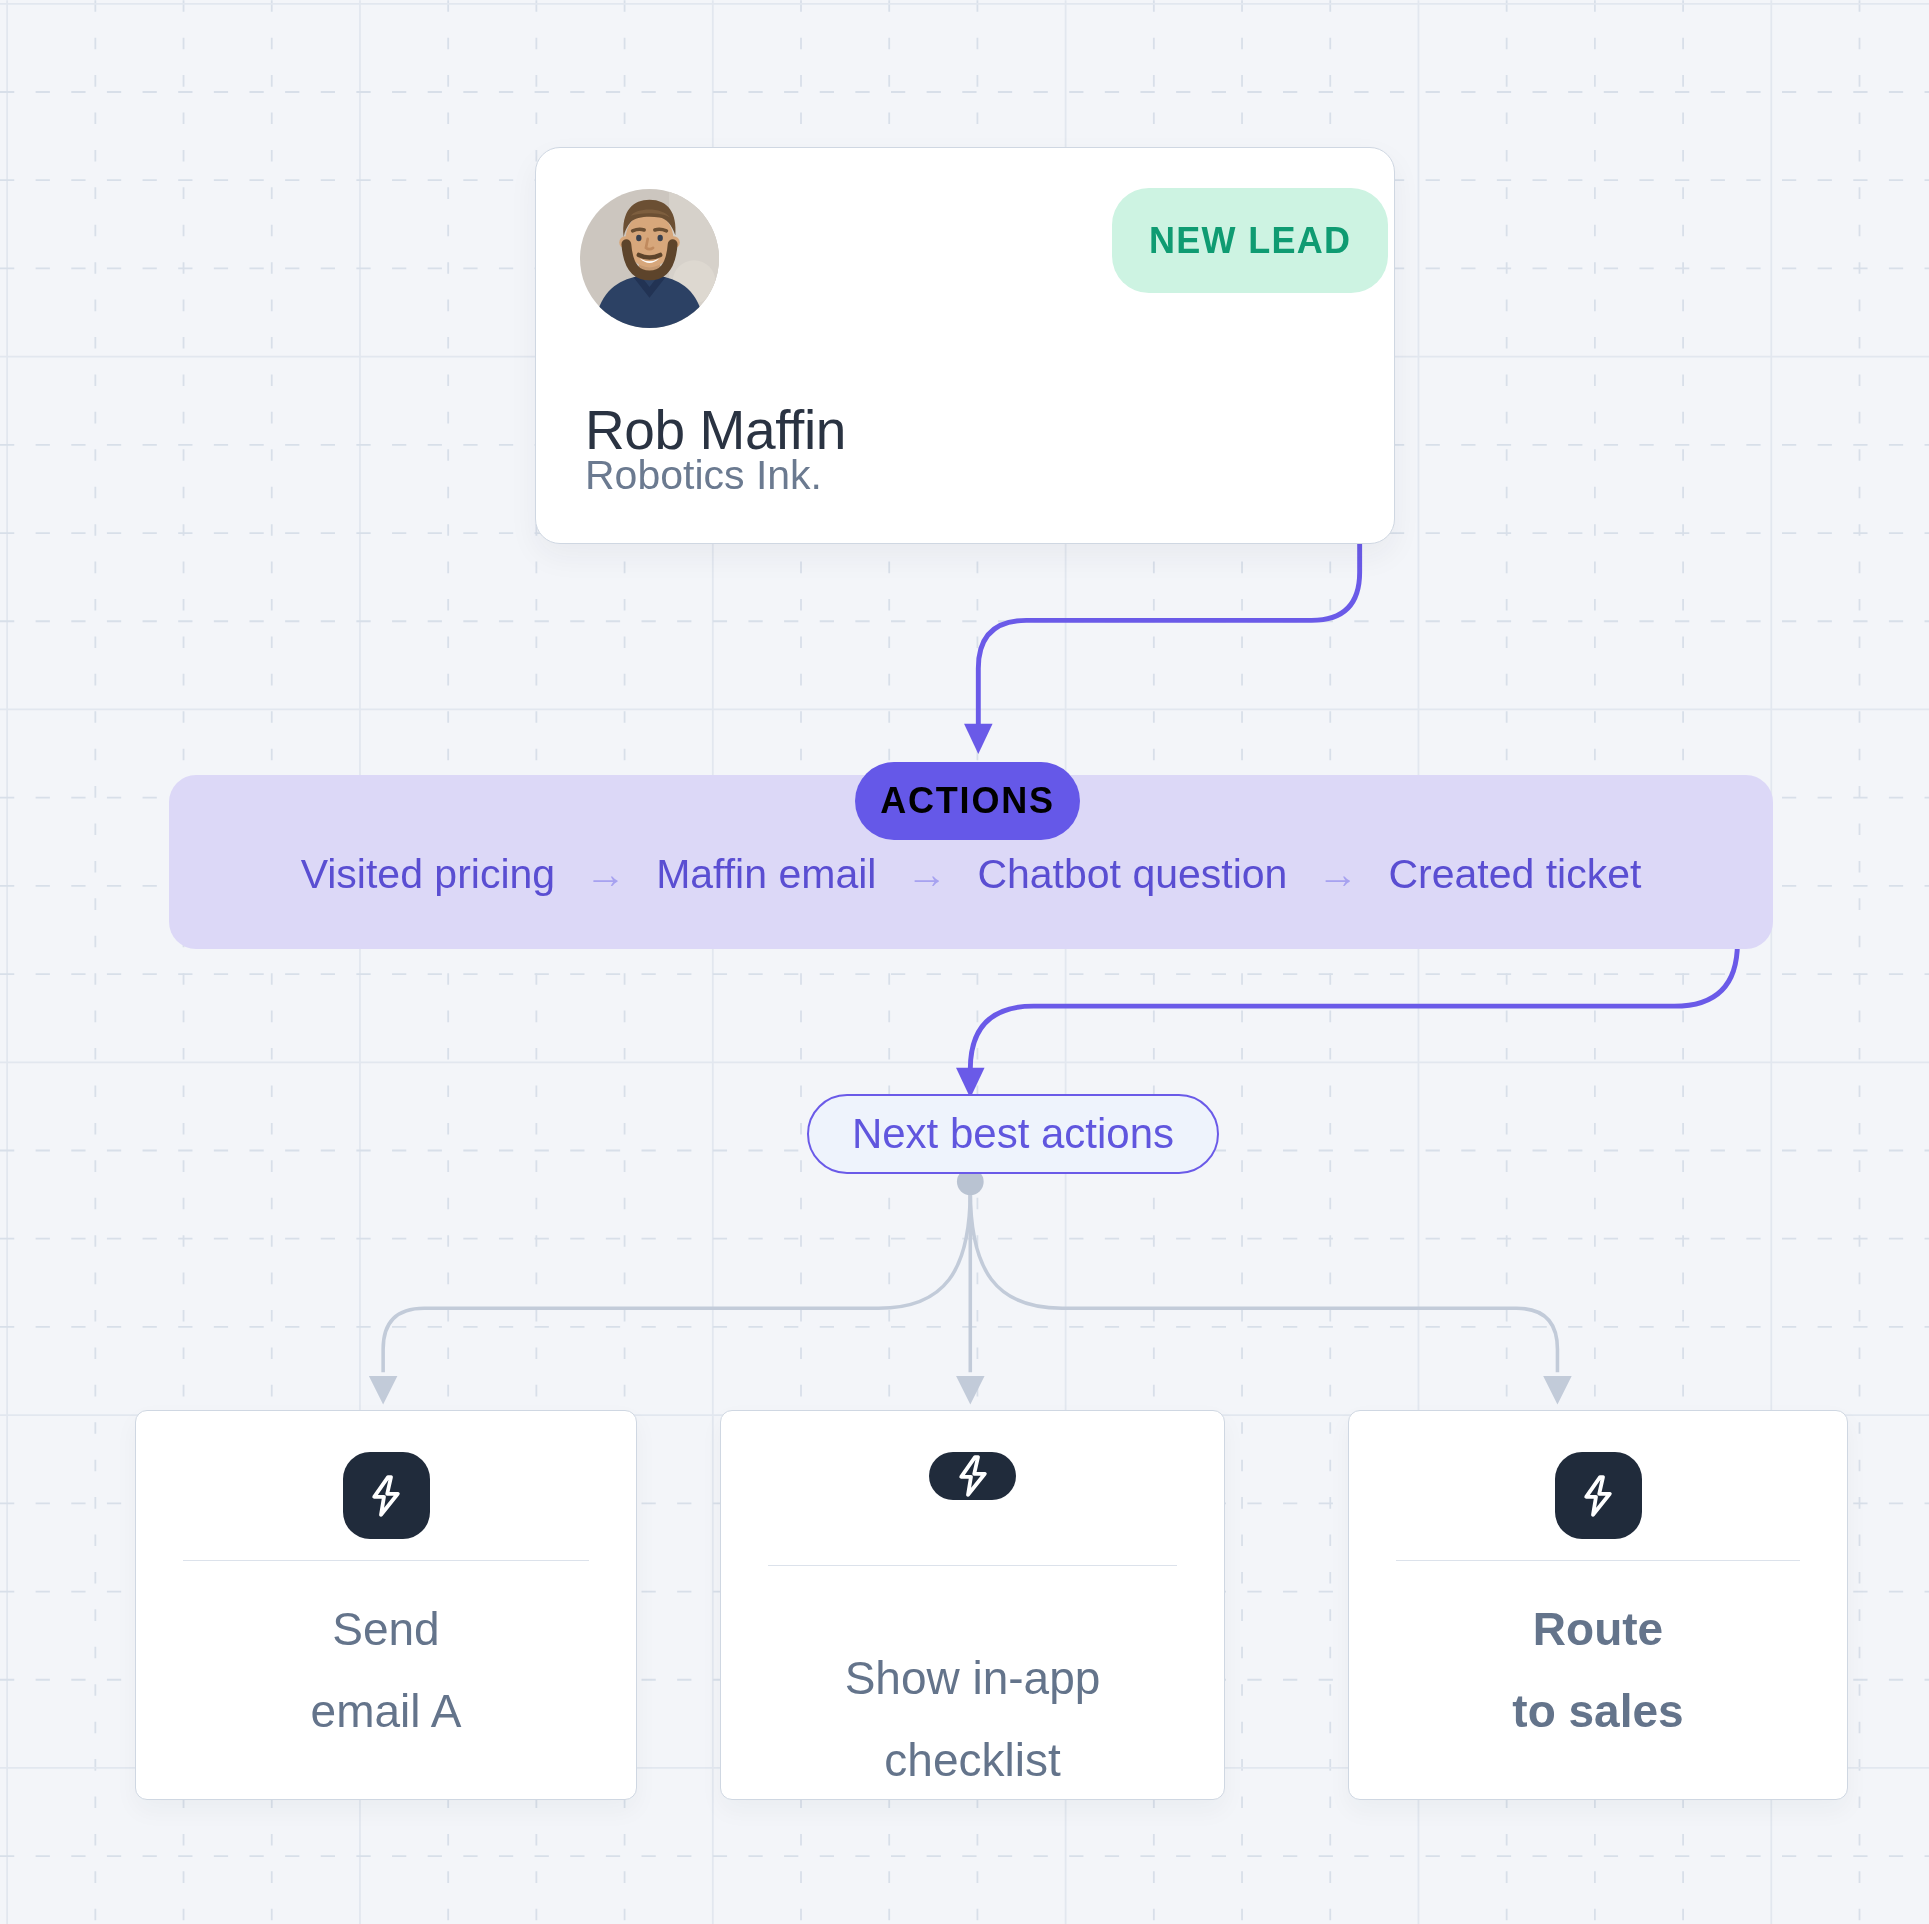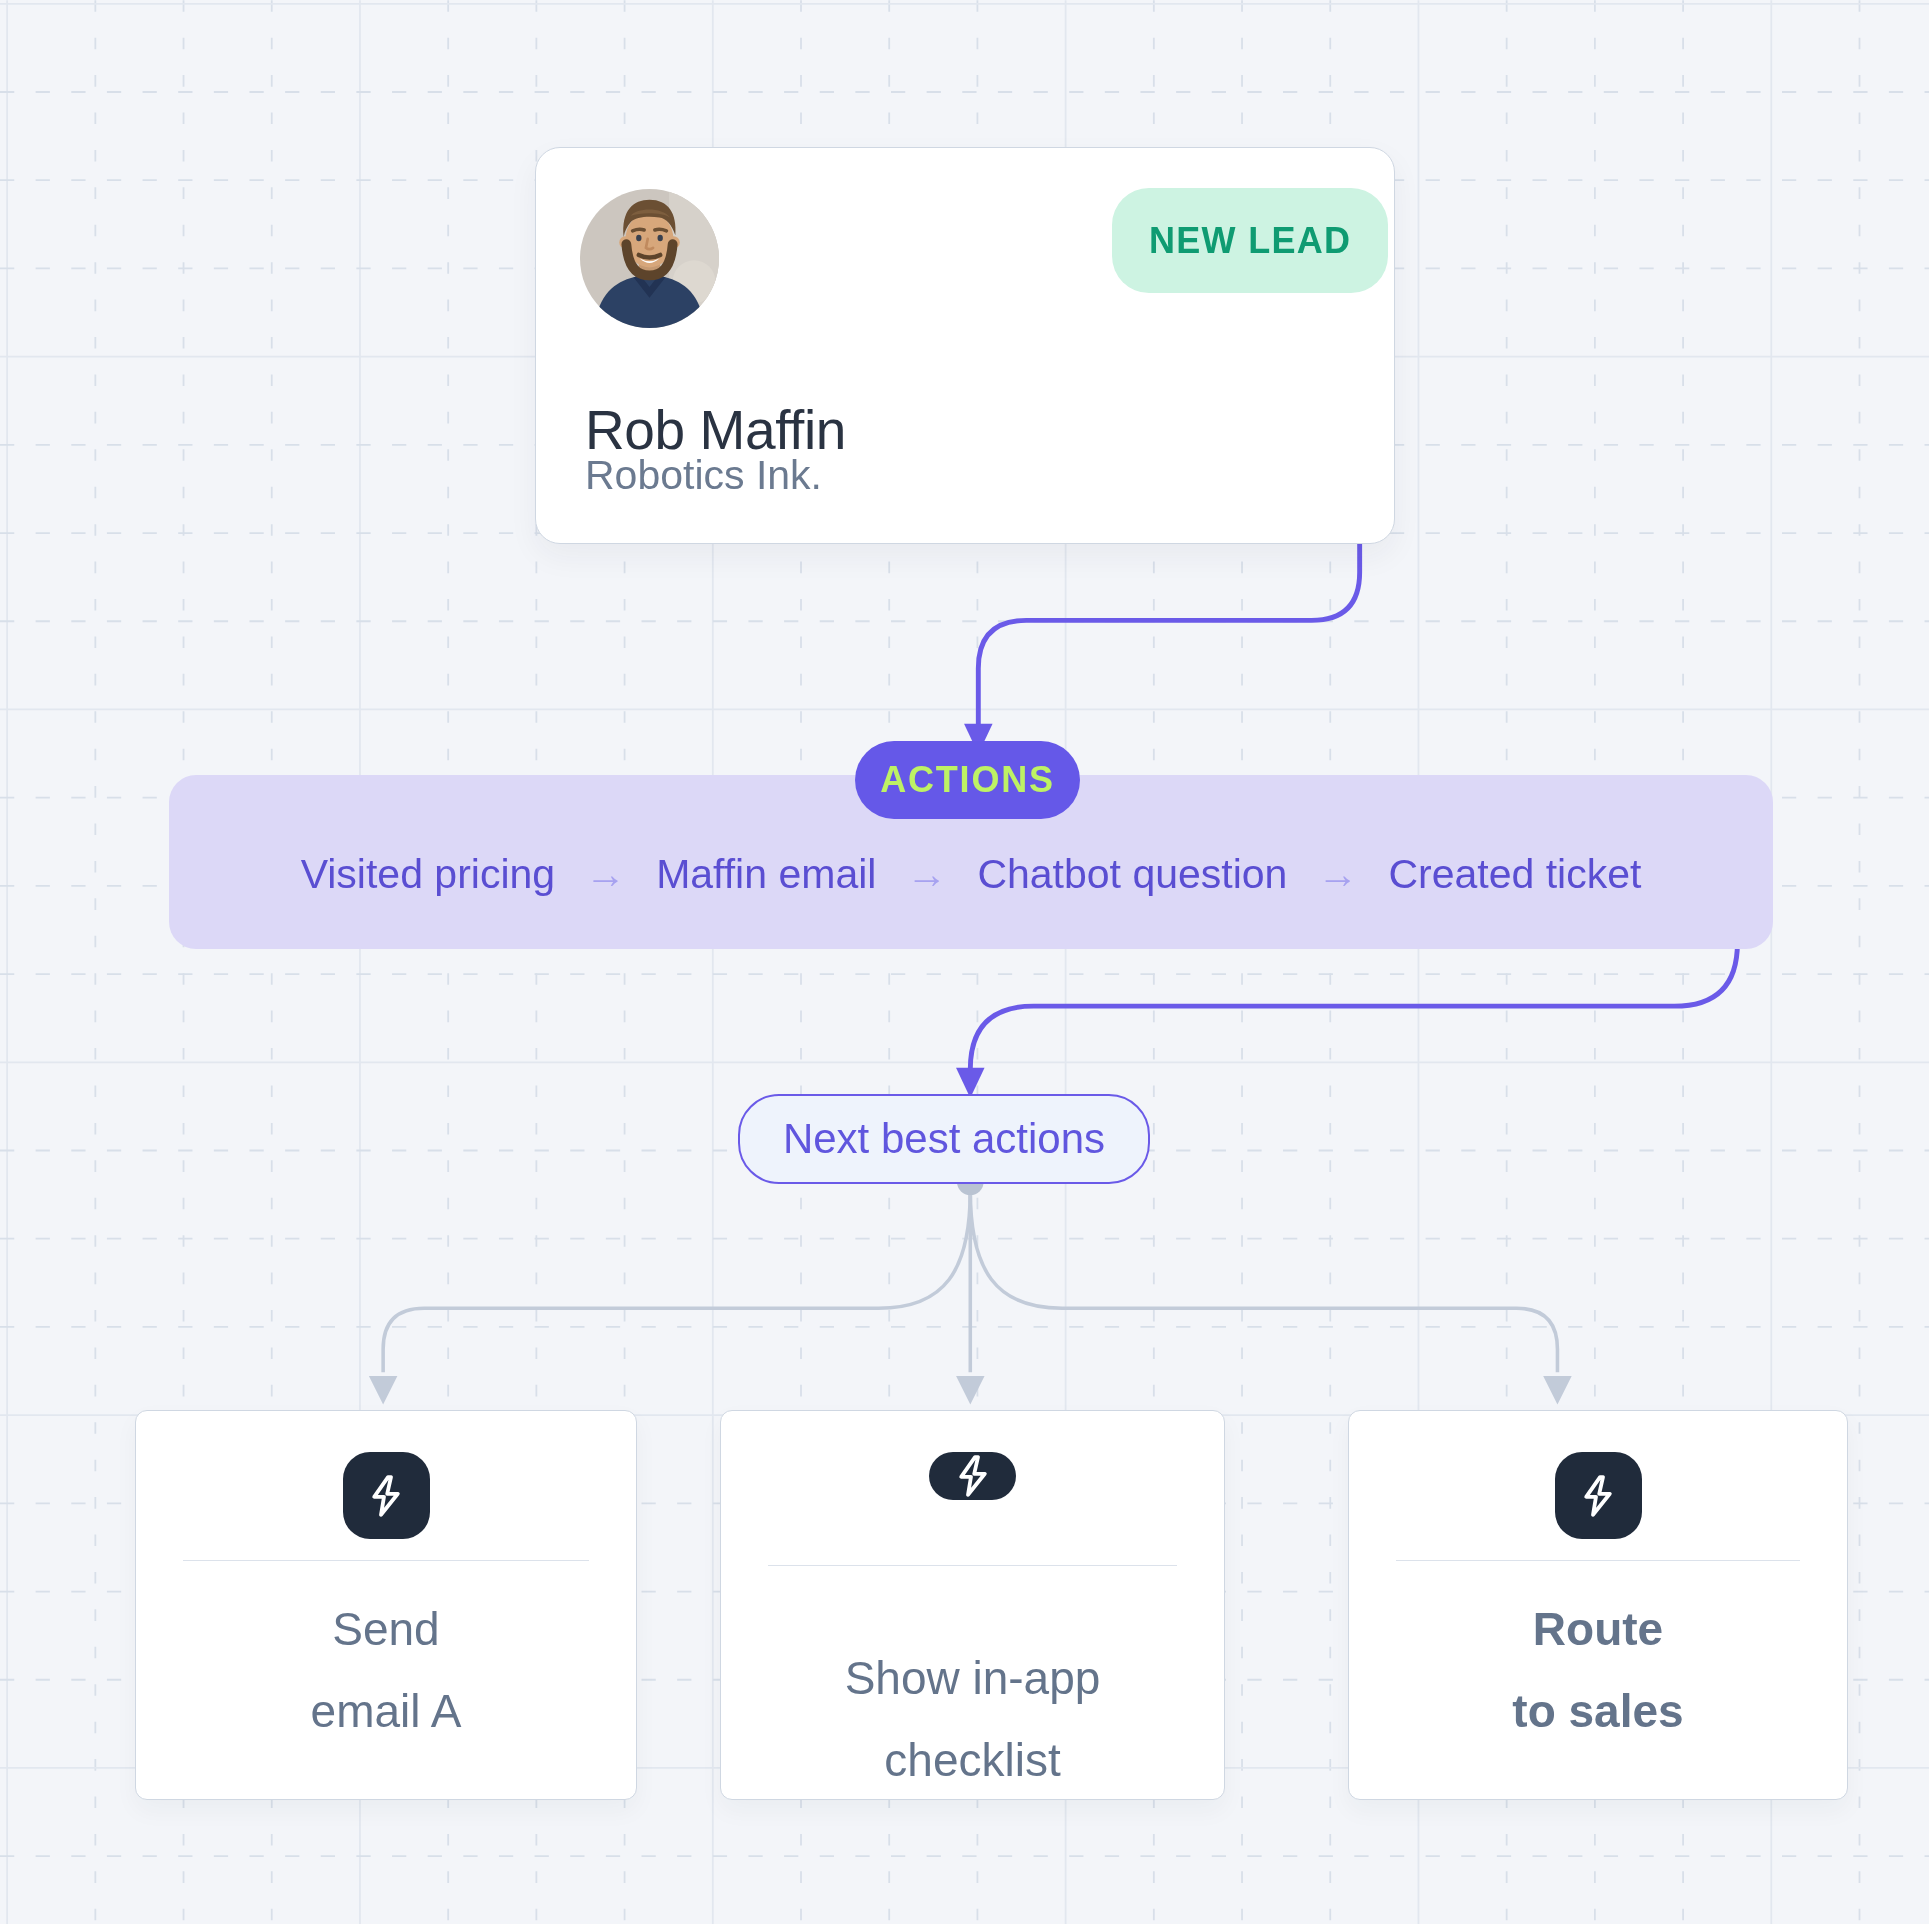--- a/index.html
+++ b/index.html
@@ -62,29 +62,29 @@
   .actions-bar{
     left:169px;top:775px;width:1604px;height:174px;
     background:var(--c-lavender_bar);
     border-radius:27px;
     display:flex;align-items:center;justify-content:center;
     gap:30px;padding-top:25px;box-sizing:border-box;
   }
   .event-label{font-size:41px;color:var(--c-purple_deep);white-space:nowrap;}
   .event-arrow{font-size:41px;color:var(--c-purple_arrow);}
   .actions-pill{
-    left:855px;top:741px;width:225px;height:78px;
+    left:855px;top:762px;width:225px;height:78px;
     background:var(--c-pill_bg);border-radius:39px;
-    color:#bef264;font-size:36px;font-weight:bold;letter-spacing:1.8px;
+    color:#000000;font-size:36px;font-weight:bold;letter-spacing:1.8px;
     display:flex;align-items:center;justify-content:center;
   }
 
   
   .nba-pill{
-    left:738px;top:1094px;width:412px;height:90px;
+    left:807px;top:1094px;width:412px;height:80px;
     background:var(--c-nba_bg);
     border:2.7px solid var(--c-purple);
     border-radius:41px;box-sizing:border-box;
     color:var(--c-nba_text);font-size:42px;
     display:flex;align-items:center;justify-content:center;
   }
 
   
   .action-card{
     top:1410px;height:390px;

